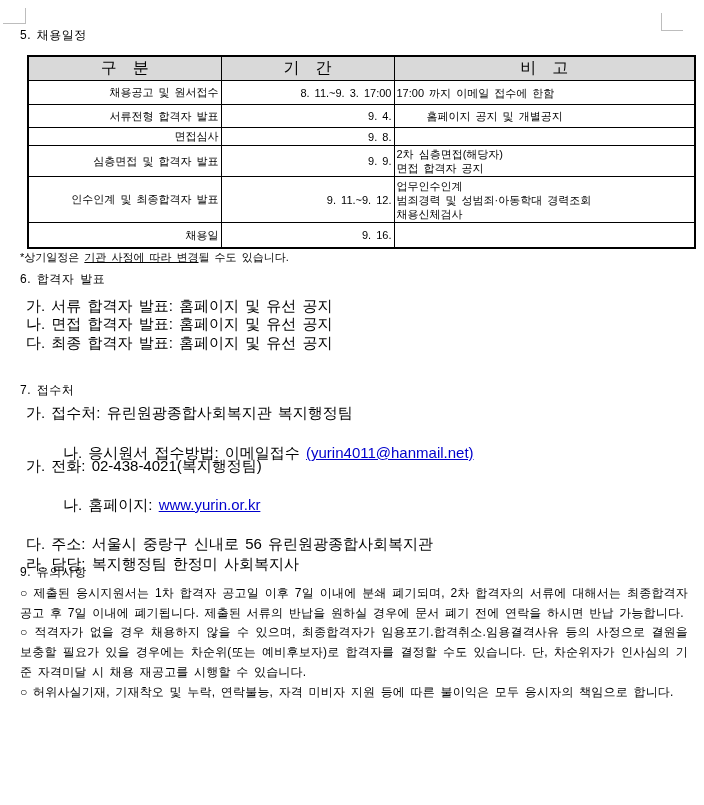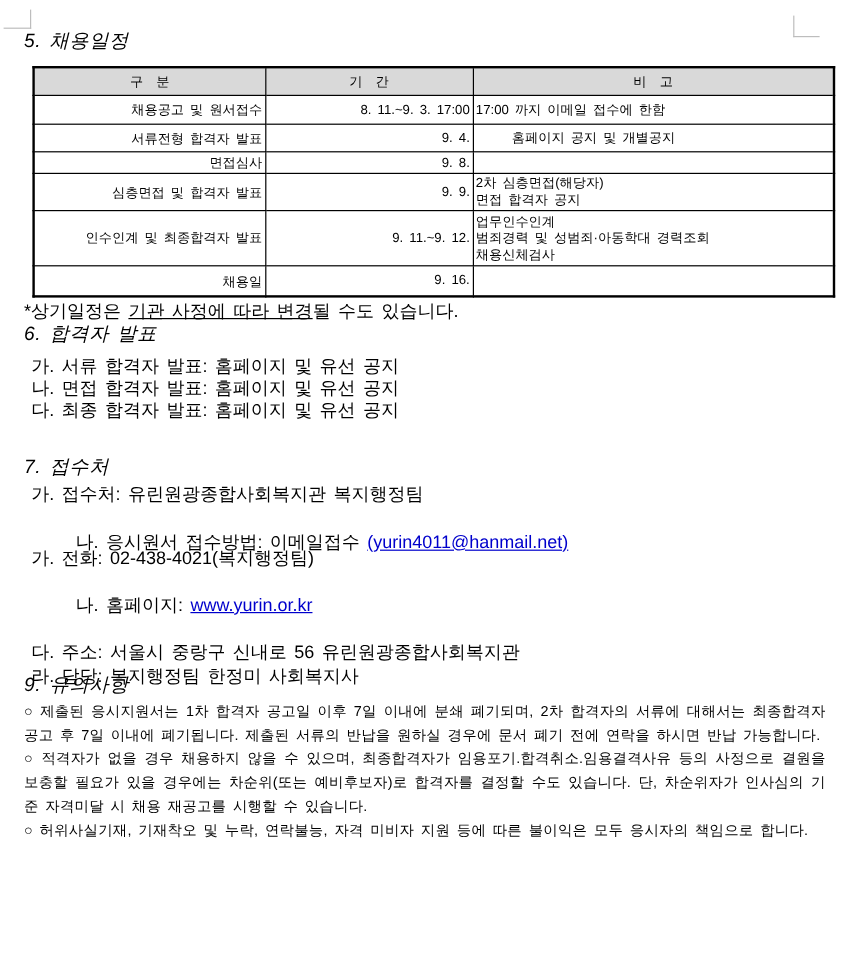--- a/index.html
+++ b/index.html
@@ -7,36 +7,36 @@
     position:relative; width:704px; height:805px; background:#ffffff;
     font-family:"Liberation Sans", sans-serif; color:#000; overflow:hidden;
   }
   
   .crop { position:absolute; }
   .crop-tl { left:3px;  top:8px;  width:22px; height:15px;
              border-right:1px solid #bdbdbd; border-bottom:1px solid #bdbdbd; }
   .crop-tr { left:661px; top:13px; width:21px; height:17px;
              border-left:1px solid #bdbdbd; border-bottom:1px solid #bdbdbd; }
 
-  .sec-title { font-size:16px; line-height:14px; letter-spacing:0.5px; word-spacing:2px;font-style:italic; }
+  .sec-title { font-size:12px; line-height:14px; letter-spacing:0.5px; word-spacing:2px; }
 
   
   .tbl-wrap { position:absolute; left:27px; top:55px; }
   table.doc-table { border-collapse:collapse; table-layout:fixed; width:667px;
                     font-size:11px; border:2px solid #000; }
   .doc-table th, .doc-table td { border:1px solid #000; padding:1px 2px; overflow:hidden; }
   .doc-table th { background:#d9d9d9; font-weight:normal; text-align:center;
-                  height:20px; font-size:11px; }
+                  height:20px; font-size:16px; }
   .cell-center { text-align:right; vertical-align:middle; word-spacing:2px; }
   .cell-note { text-align:left; vertical-align:middle; padding-left:6px; line-height:14px; word-spacing:2px; }
   tr.h23 td { height:20px;padding-left:32px; } tr.h24 td { height:21px; } tr.h18 td { height:15px; }
   tr.h30 td { height:27px; } tr.h46 td { height:43px; } tr.h25 td { height:22px; }
 
   .abs { position:absolute; left:20px; }
-  .footnote { top:250px; font-size:15px; word-spacing:2px; }
+  .footnote { top:250px; font-size:11px; word-spacing:2px; }
   .footnote .ul { text-decoration:underline; }
 
   .sec6 { top:272px; } .sec6 .sec-title { margin-bottom:11px; }
   .sec6 .item { line-height:18.3px; }
   .sec7 { top:383px; } .sec7 .sec-title { margin-bottom:6px; }
   .sec7 .item { line-height:20px; }
   .sec8 { top:456px; } .sec8 .sec-title { margin-bottom:10px; }
   .sec8 .item { line-height:19.5px; }
   .sec9 { top:565px; width:668px; } .sec9 .sec-title { margin-bottom:5px; }
   .sec9 .para { font-size:12px; line-height:19.7px; text-align:justify;

